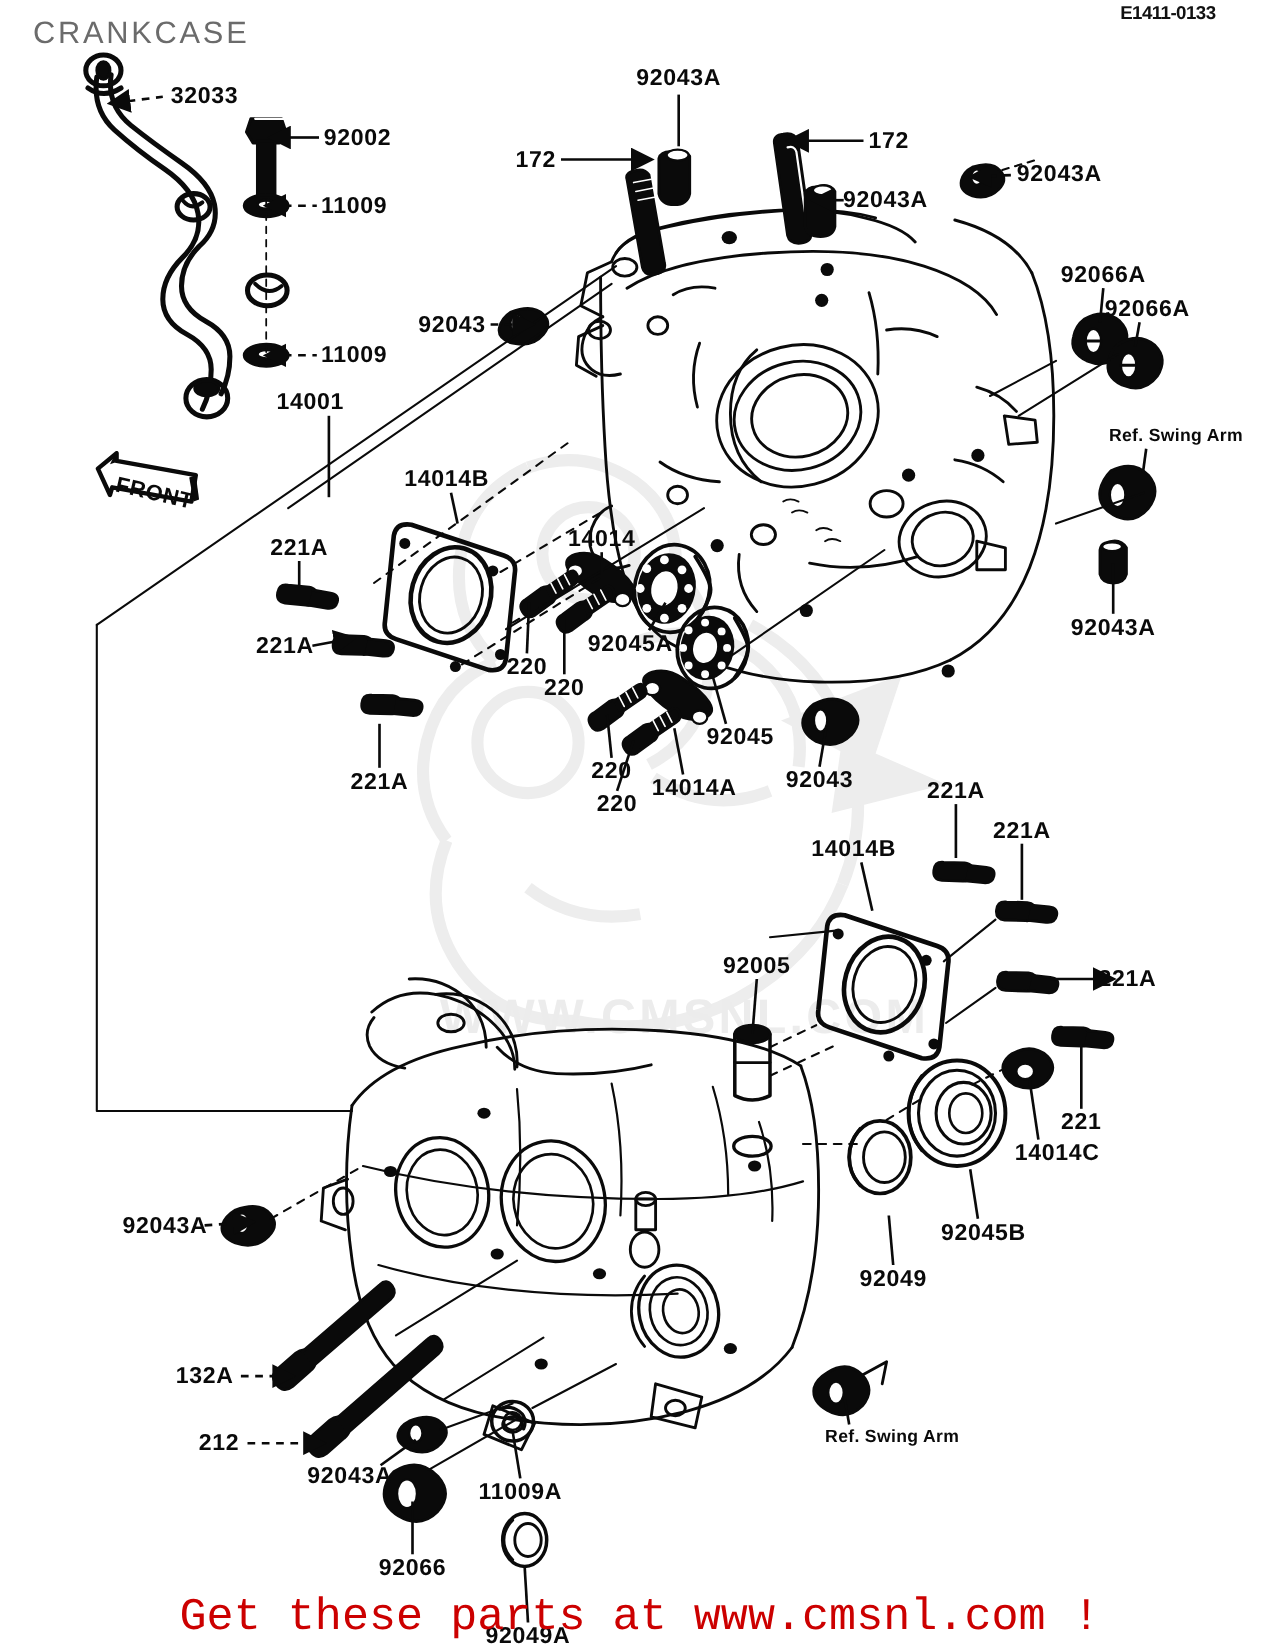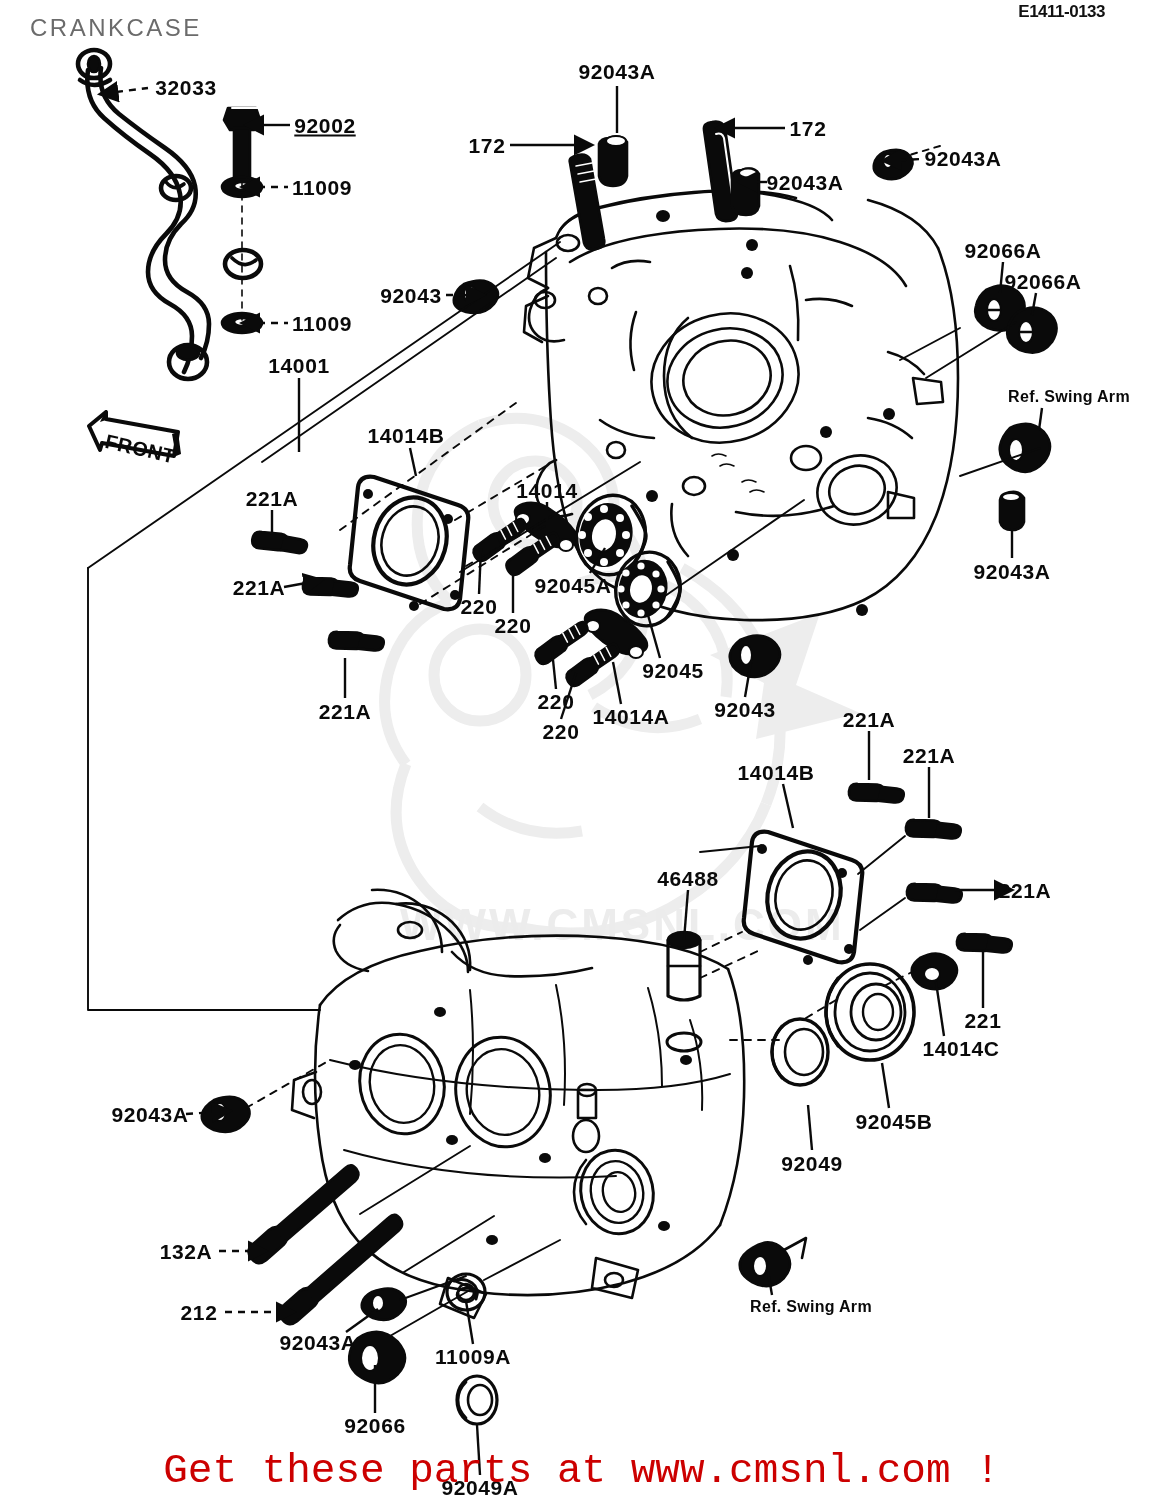--- a/index.html
+++ b/index.html
@@ -17,21 +17,21 @@
     height: 1500px;
     background: #ffffff;
     overflow: hidden;
   }
   
   .page-title {
     position: absolute;
     left: 30px;
     top: 14px;
     font-family: "Liberation Sans", sans-serif;
-    font-size: 24px;
+    font-size: 28px;
     letter-spacing: 2.5px;
     color: #6b6b6b;
     white-space: nowrap;
     text-align: right;
   }
   .diagram-id {
     position: absolute;
     right: 58px;
     top: 2px;
     font-family: "Liberation Sans", sans-serif;
@@ -660,24 +660,24 @@
       <line x1="219" y1="1251" x2="250" y2="1251" stroke="#0a0a0a" stroke-width="2.4" stroke-dasharray="7 6" marker-end="url(#arrR)"></line>
       <line x1="225" y1="1312" x2="278" y2="1312" stroke="#0a0a0a" stroke-width="2.4" stroke-dasharray="7 6" marker-end="url(#arrR)"></line>
       <line x1="346" y1="1332" x2="378" y2="1309" stroke="#0a0a0a" stroke-width="2.4"></line>
       <line x1="473" y1="1344" x2="466" y2="1301" stroke="#0a0a0a" stroke-width="2.4"></line>
       <line x1="375" y1="1413" x2="375" y2="1365" stroke="#0a0a0a" stroke-width="2.4"></line>
       <line x1="480" y1="1475" x2="477" y2="1425" stroke="#0a0a0a" stroke-width="2.4"></line>
       <line x1="772" y1="1295" x2="768" y2="1272" stroke="#0a0a0a" stroke-width="2.4"></line>
     </svg>
   <div id="labels">
       <div class="lbl" style="left: 186px; top: 87px;">32033</div>
-      <div class="lbl" style="left: 325px; top: 125px; text-decoration: underline;">92002</div>
+      <div class="lbl" style="left: 325px; top: 125px;">92002</div>
       <div class="lbl" style="left: 322px; top: 187px;">11009</div>
       <div class="lbl" style="left: 322px; top: 323px;">11009</div>
-      <div class="lbl" style="left: 299px; top: 365px;">14001</div>
+      <div class="lbl" style="left: 282px; top: 365px;">14001</div>
       <div class="lbl" style="left: 411px; top: 295px;">92043</div>
       <div class="lbl" style="left: 487px; top: 145px;">172</div>
       <div class="lbl" style="left: 617px; top: 71px;">92043A</div>
       <div class="lbl" style="left: 808px; top: 128px;">172</div>
       <div class="lbl" style="left: 805px; top: 182px;">92043A</div>
       <div class="lbl" style="left: 963px; top: 158px;">92043A</div>
       <div class="lbl" style="left: 1003px; top: 250px;">92066A</div>
       <div class="lbl" style="left: 1043px; top: 281px;">92066A</div>
       <div class="lbl ref" style="left: 1069px; top: 397px;">Ref. Swing Arm</div>
       <div class="lbl" style="left: 1012px; top: 571px;">92043A</div>
@@ -695,21 +695,21 @@
       <div class="lbl" style="left: 631px; top: 716px;">14014A</div>
       <div class="lbl" style="left: 745px; top: 709px;">92043</div>
       <div class="lbl" style="left: 869px; top: 719px;">221A</div>
       <div class="lbl" style="left: 929px; top: 755px;">221A</div>
       <div class="lbl" style="left: 776px; top: 772px;">14014B</div>
       <div class="lbl" style="left: 1025px; top: 890px;">221A</div>
       <div class="lbl" style="left: 983px; top: 1020px;">221</div>
       <div class="lbl" style="left: 961px; top: 1048px;">14014C</div>
       <div class="lbl" style="left: 894px; top: 1121px;">92045B</div>
       <div class="lbl" style="left: 812px; top: 1163px; text-align: center;">92049</div>
-      <div class="lbl" style="left: 688px; top: 878px;">46488</div>
+      <div class="lbl" style="left: 688px; top: 878px;">92005</div>
       <div class="lbl" style="left: 150px; top: 1114px;">92043A</div>
       <div class="lbl" style="left: 186px; top: 1251px;">132A</div>
       <div class="lbl" style="left: 199px; top: 1312px;">212</div>
       <div class="lbl" style="left: 318px; top: 1342px;">92043A</div>
       <div class="lbl" style="left: 473px; top: 1356px;">11009A</div>
       <div class="lbl" style="left: 375px; top: 1425px;">92066</div>
       <div class="lbl" style="left: 480px; top: 1487px;">92049A</div>
       <div class="lbl ref" style="left: 811px; top: 1307px;">Ref. Swing Arm</div>
     </div>
 

